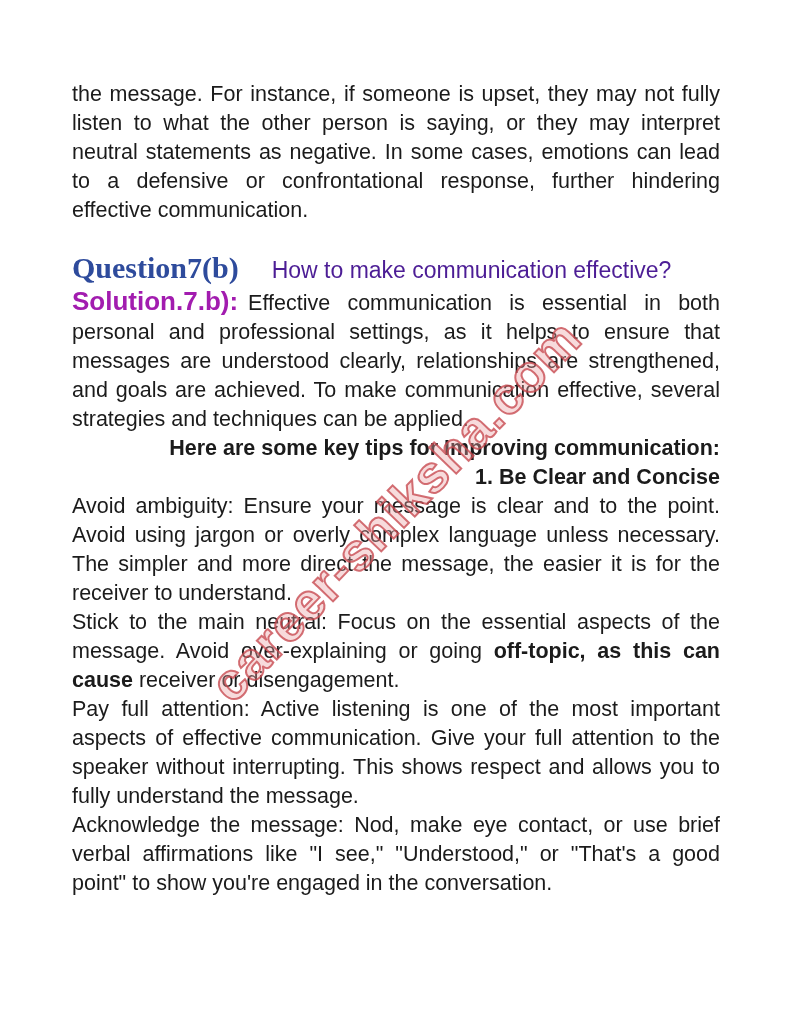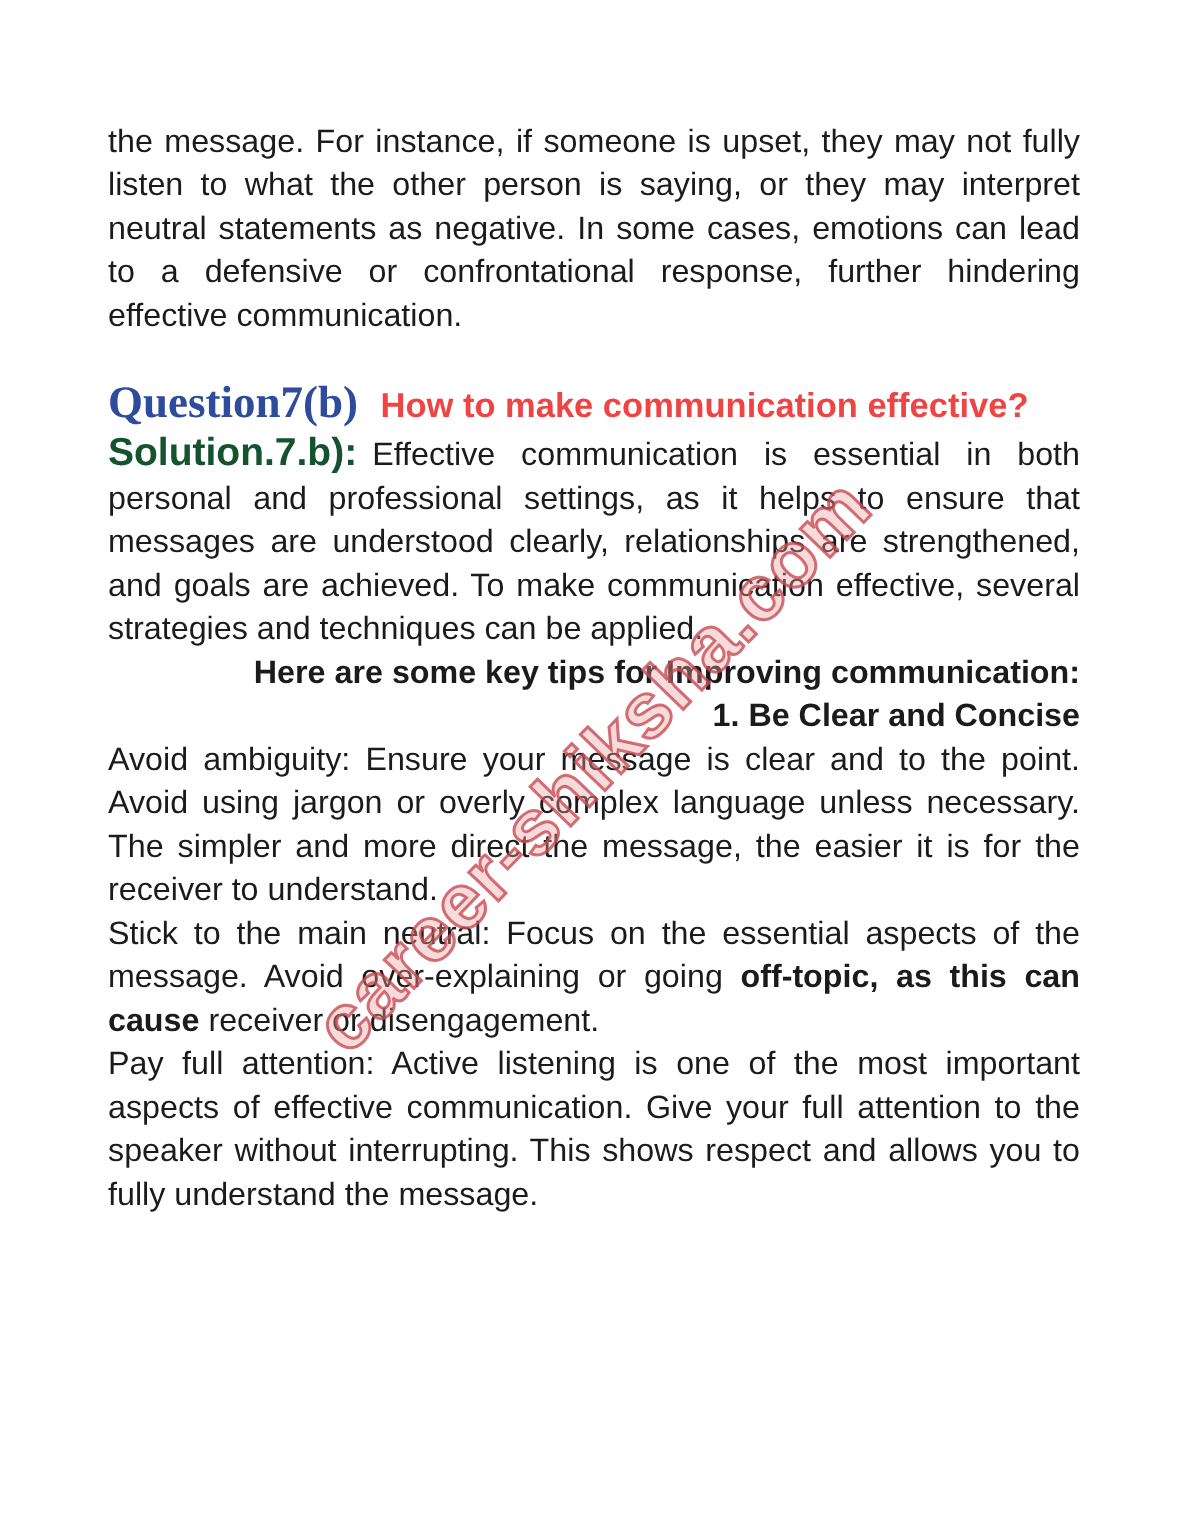--- a/index.html
+++ b/index.html
@@ -40,29 +40,29 @@
     white-space: nowrap;
   }
   .q-label {
     font-family: "Liberation Serif", serif;
     font-weight: 700;
     font-size: 30px;
     color: #2e4b9c;
     letter-spacing: 0px;
   }
   .q-title {
-    font-weight: 700;
+    font-weight: 400;
     font-size: 23px;
-    color: #ef4444;
-    margin-left: 6px;
+    color: #4c1d95;
+    margin-left: 24px;
   }
   .sol-label {
     font-weight: 700;
     font-size: 26px;
-    color: #14532d;
+    color: #a21caf;
     padding-right: 10px;
   }
   .bold-line {
     font-weight: 700;
     text-align: right;
   }
   .inline-bold {
     font-weight: 700;
   }
   .watermark {
@@ -108,16 +108,17 @@
 
     <p class="bold-line">1. Be Clear and Concise</p>
 
     <p class="body-para">Avoid ambiguity: Ensure your message is clear and to the point. Avoid using jargon or overly complex language unless necessary. The simpler and more direct the message, the easier it is for the receiver to understand.</p>
 
     <p class="body-para"><span>Stick to the main neutral: Focus on the essential aspects of the message. Avoid over-explaining or going </span><span class="inline-bold">off-topic, as this can cause</span><span> receiver or disengagement.</span></p>
 
 
     <p class="body-para">Pay full attention: Active listening is one of the most important aspects of effective communication. Give your full attention to the speaker without interrupting. This shows respect and allows you to fully understand the message.</p>
 
+    <p class="body-para">Acknowledge the message: Nod, make eye contact, or use brief verbal affirmations like "I see," "Understood," or "That's a good point" to show you're engaged in the conversation.</p>
 
 
   </div>
 </div>
 
 </body></html>

